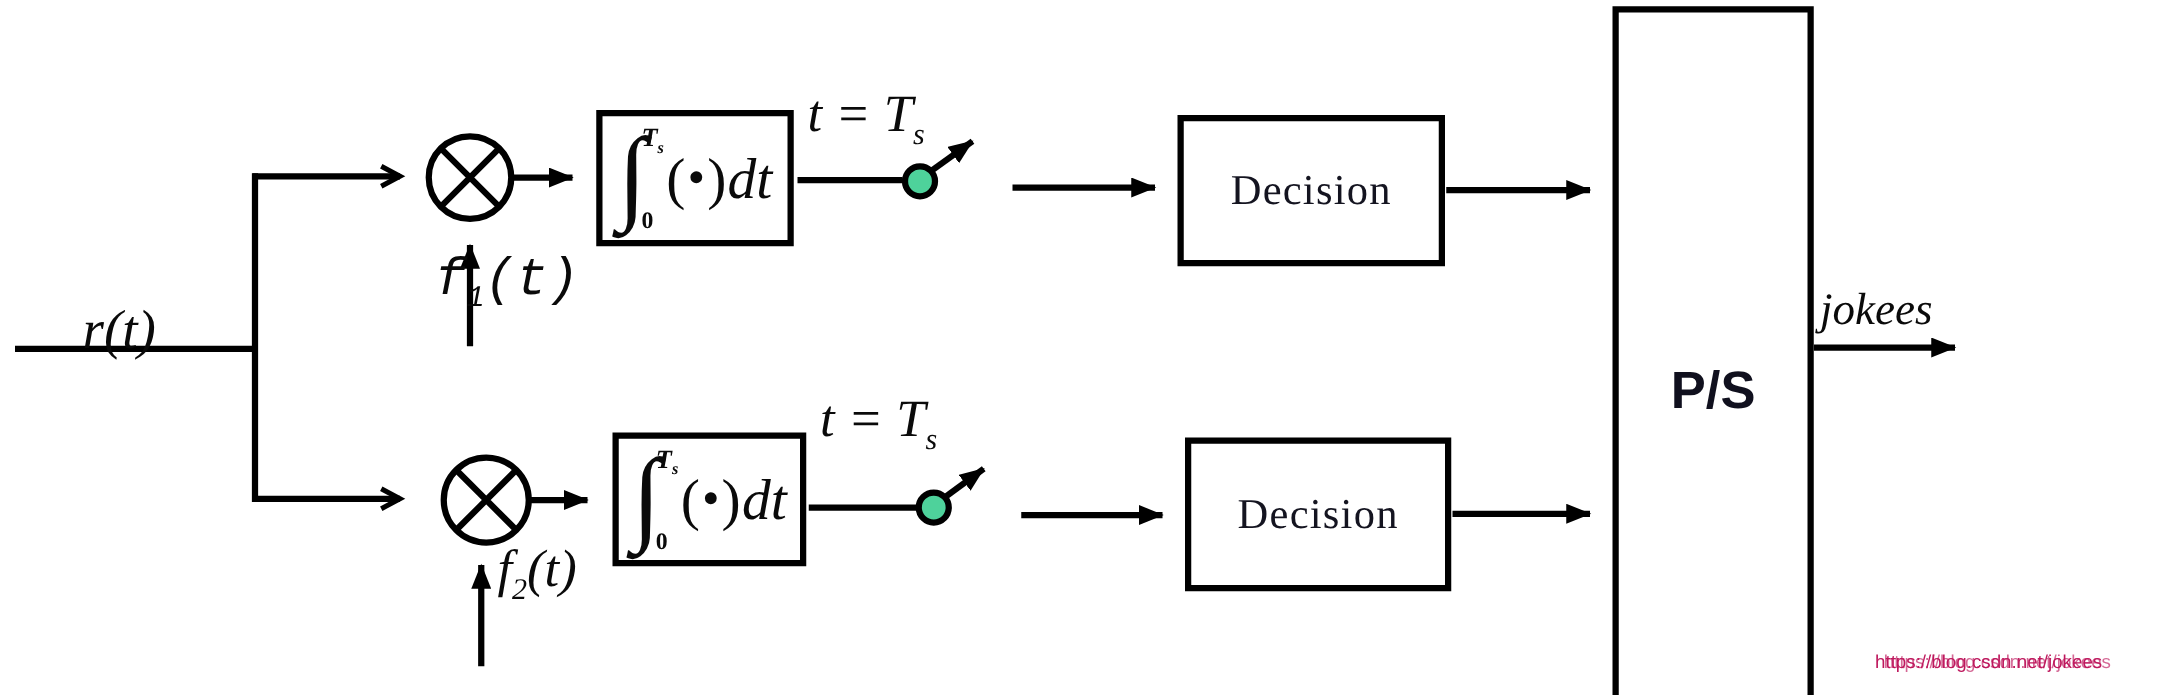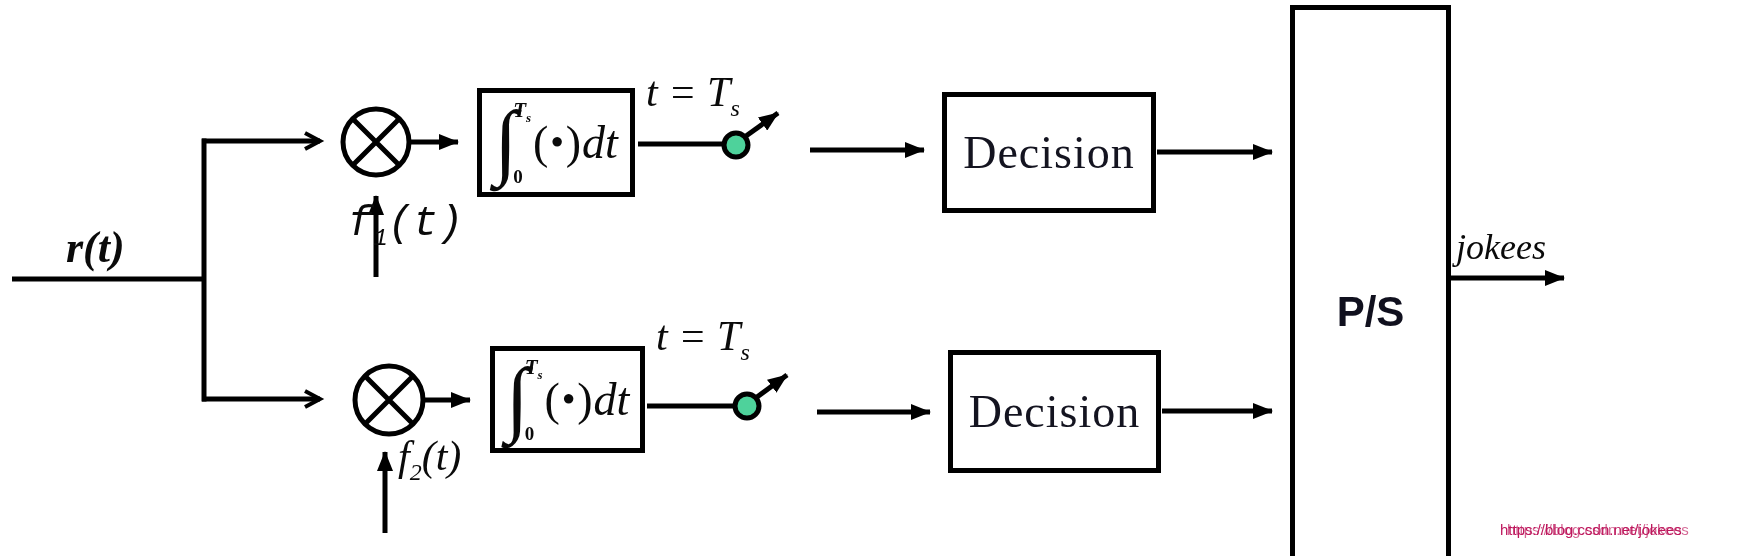--- a/index.html
+++ b/index.html
@@ -12,30 +12,30 @@
     color:#0a0a0a;
   }
   #wires{position:absolute;left:0;top:0;width:1738px;height:556px;}
   .box{
     position:absolute;
     border:5px solid #000;
     background:#fff;
     box-sizing:border-box;
     display:flex;align-items:center;justify-content:center;
   }
-  .decision-box{font-size:46px;color:#141420;letter-spacing:1px;}
+  .decision-box{font-size:34px;color:#141420;letter-spacing:1px;}
   .ps-box{align-items:flex-start;}
   .ps-label{
     position:absolute;left:0;top:278px;width:100%;
     text-align:center;
     font-family:"Liberation Sans", sans-serif;
     font-size:42px;font-weight:700;color:#10101e;
   }
   .math{position:absolute;font-style:italic;white-space:nowrap;text-align:center;}
-  .r-label{left:66px;top:222px;font-size:44px;font-weight:bold;}
+  .r-label{left:66px;top:238px;font-size:44px;}
   .f1-label{left:348px;top:200px;font-size:42px;font-family:Liberation Mono, monospace;}
   .f2-label{left:398px;top:432px;font-size:42px;}
   .ts1-label{left:646px;top:68px;font-size:42px;}
   .ts2-label{left:656px;top:312px;font-size:42px;}
   .output-label{left:1456px;top:226px;font-size:36px;}
   .sub{font-size:24px;font-style:italic;vertical-align:-10px;}
   
   .int-inner{display:flex;align-items:center;font-style:italic;}
   .int-sign{font-size:84px;line-height:84px;font-style:normal;transform:translateY(-2px);}
   .int-limits{

